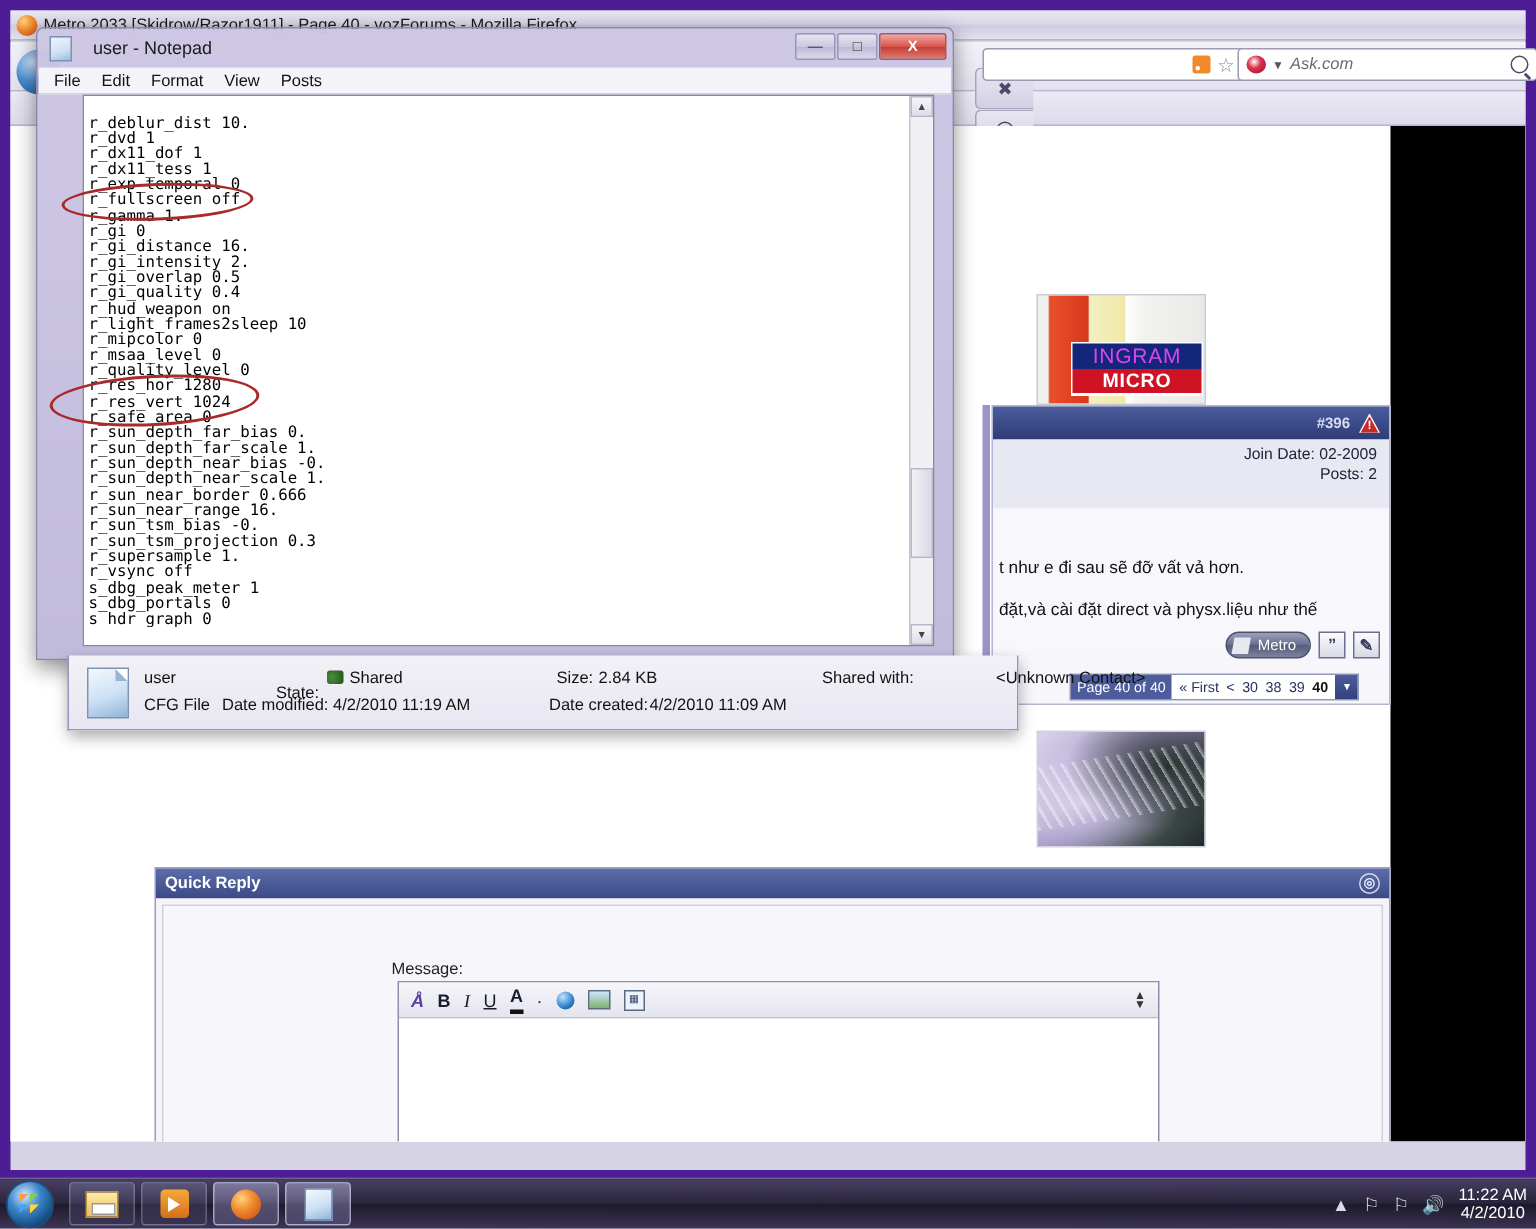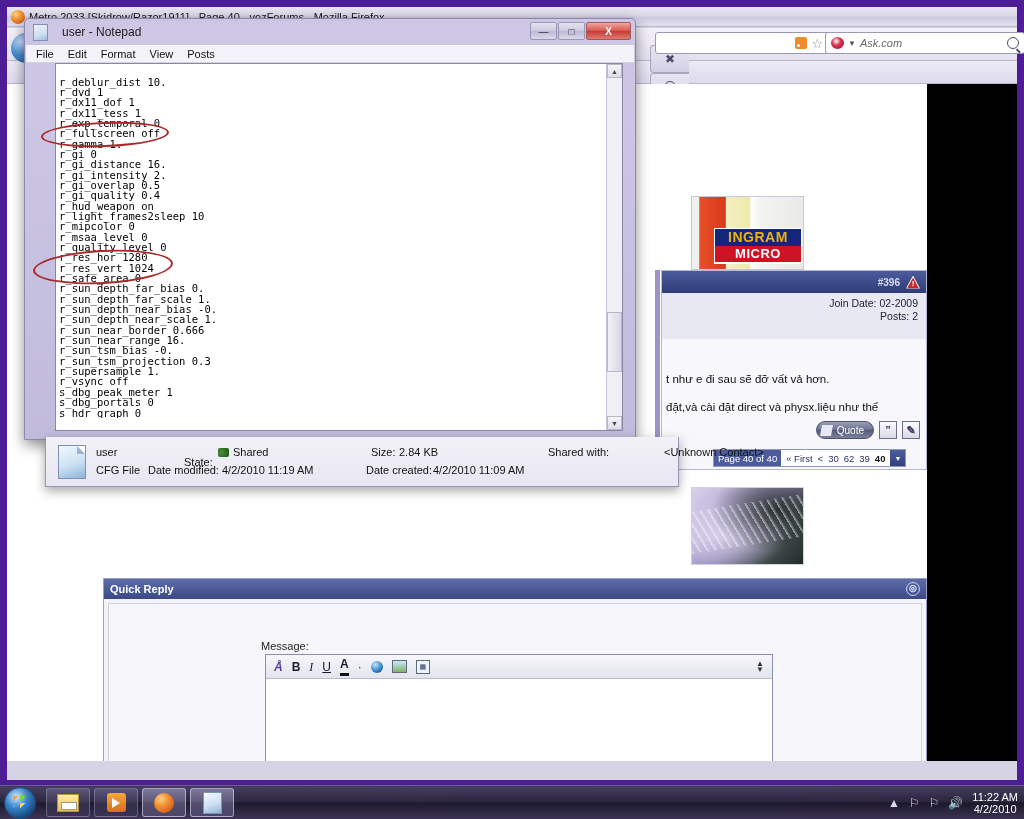--- a/index.html
+++ b/index.html
@@ -89,21 +89,21 @@
   #dark-right{position:absolute;left:920px;top:0;right:0;bottom:0;background:#000;}
   .ad-banner{
     position:absolute;left:684px;top:112px;width:113px;height:74px;
     background:linear-gradient(90deg,#f0f0ee 0%,#f0f0ee 6%,#e8502a 7%,#d8391c 30%,#f3f0c4 31%,#efe9a8 52%,#ffffff 53%,#f3f3f1 62%,#e9e9e7 100%);
     border:1px solid #c9c9d6;box-sizing:border-box;overflow:hidden;
   }
   .ingram{
     position:absolute;left:22px;top:31px;width:88px;height:36px;
     background:#ffffff;padding:1px;box-sizing:border-box;
   }
-  .ingram .i1{background:#14267a;color:#eab308;font-weight:bold;font-size:14px;text-align:center;line-height:17px;letter-spacing:.5px;}
+  .ingram .i1{background:#14267a;color:#d946ef;font-weight:normal;font-size:14px;text-align:center;line-height:17px;letter-spacing:.5px;}
   .ingram .i2{background:#cf1324;color:#fff;font-weight:bold;font-size:13px;text-align:center;line-height:16px;letter-spacing:.5px;}
   
   #post{
     position:absolute;left:640px;top:186px;width:280px;height:200px;
   }
   .post-outer{position:absolute;left:14px;top:0;right:0;bottom:0;border:1px solid #b4b8d2;background:#f7f7fb;box-sizing:border-box;}
   .post-leftbar{position:absolute;left:8px;top:0;width:5px;height:194px;background:#9d93c9;}
   .post-head{
     position:absolute;left:0;top:0;right:0;height:22px;
     background:linear-gradient(180deg,#4c5c9c 0%,#2e3c76 100%);
@@ -340,32 +340,32 @@
         </div>
         <div class="post-meta">
           <div>Join Date: 02-2009</div>
           <div>Posts: 2</div>
         </div>
         <div class="post-body">
           <div>t như e đi sau sẽ đỡ vất vả hơn.</div>
           <div>đặt,và cài đặt direct và physx.liệu như thế</div>
         </div>
         <div class="post-actions">
-          <span class="btn-quote">Quote</span>
+          <span class="btn-quote">Metro</span>
           <span class="icon-sq">”</span>
           <span class="icon-sq">✎</span>
         </div>
       </div>
       <div class="pagenav">
         <span class="pn-cur">Page 40 of 40</span>
         <span class="pn-items">
           <span>« First</span>
           <span>&lt;</span>
           <span>30</span>
-          <span>62</span>
+          <span>38</span>
           <span>39</span>
           <b>40</b>
         </span>
         <span class="pn-drop">▼</span>
       </div>
     </div>
 
     <div class="sig-img"></div>
 
     <div id="quickreply">

